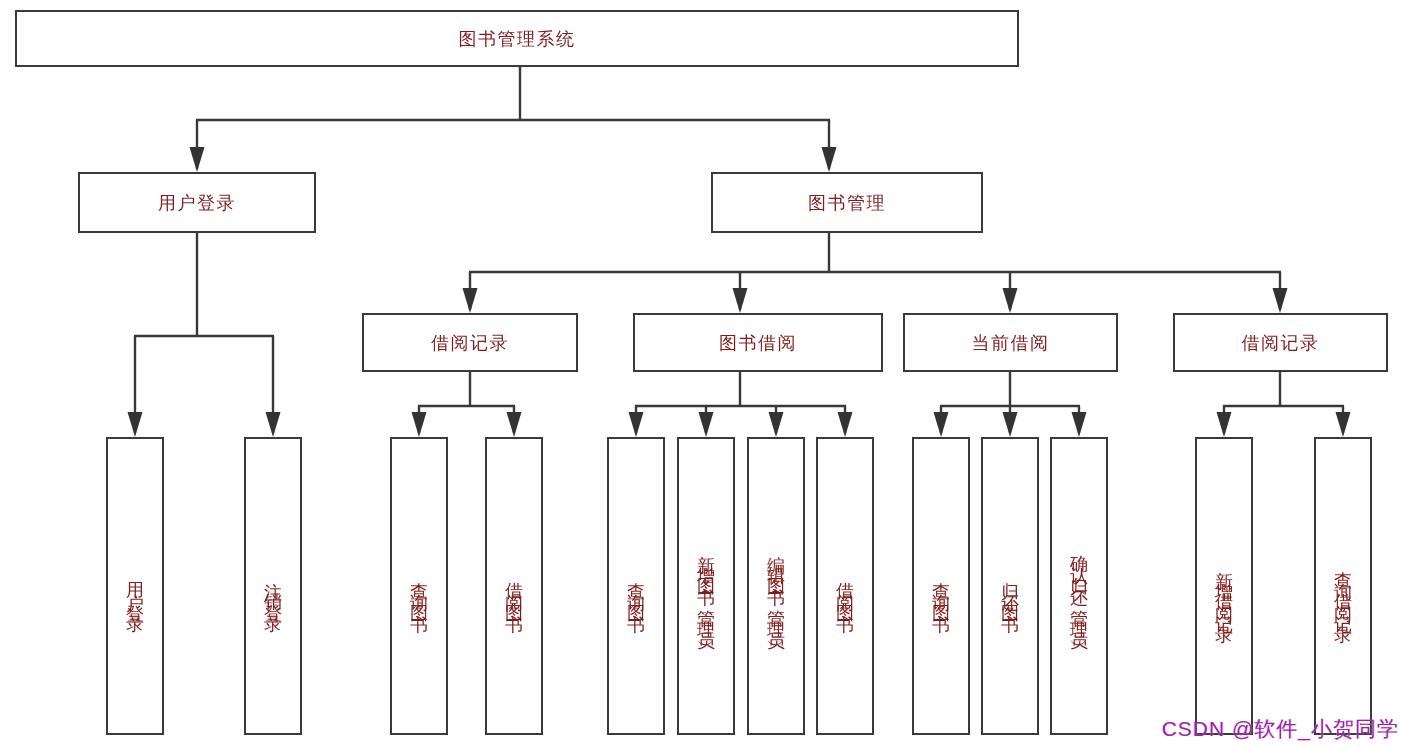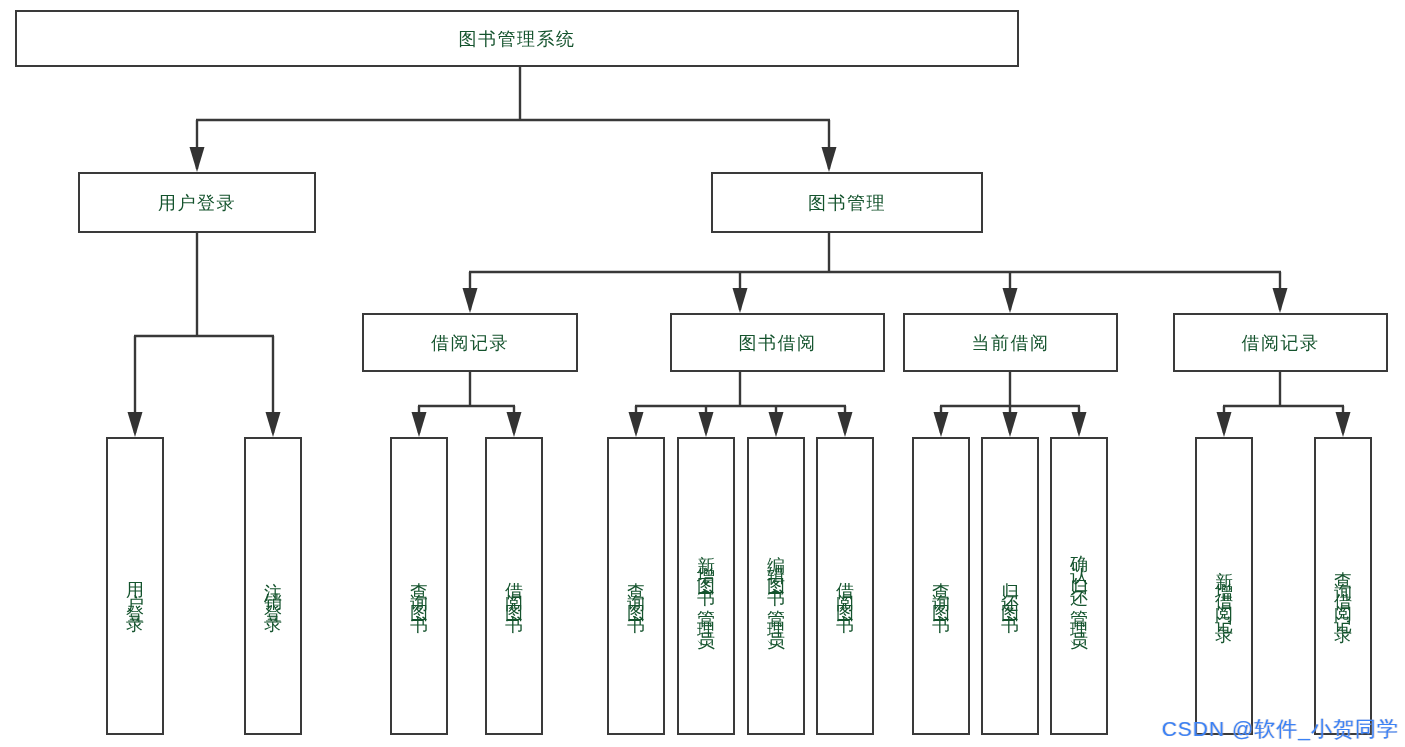--- a/index.html
+++ b/index.html
@@ -19,21 +19,21 @@
   svg.connectors line { stroke: #383838; stroke-width: 2.4; }
   svg.connectors polygon { fill: #333333; }
   .node {
     position: absolute;
     box-sizing: border-box;
     background: #ffffff;
     border: 2.5px solid #3a3a3a;
     display: flex;
     align-items: center;
     justify-content: center;
-    color: #14532d;
+    color: #7f1d1d;
   }
   .node.h span {
     font-size: 18px;
     letter-spacing: 1.5px;
     white-space: nowrap;
   }
   .node.v { top: 437px; height: 298px; width: 58px; }
   .node.v span {
     writing-mode: vertical-rl;
     text-orientation: mixed;
@@ -41,21 +41,21 @@
     line-height: 1;
     letter-spacing: 11px;
     padding-top: 8px;
     white-space: nowrap;
   }
   .watermark {
     position: absolute;
     right: 6px;
     bottom: 4px;
     font-size: 21px;
-    color: #3b82f6;
+    color: #a21caf;
     letter-spacing: 1px;
     white-space: nowrap;
     text-shadow: 1px 0 0 rgba(190,160,160,0.35), -1px 0 0 rgba(160,170,200,0.35);
   }
 </style>
 </head>
 <body>
 
 <div class="canvas">
 
@@ -142,21 +142,21 @@
   <div class="node h" style="left:78px;top:172px;width:238px;height:61px">
     <span>用户登录</span>
   </div>
   <div class="node h" style="left:711px;top:172px;width:272px;height:61px">
     <span>图书管理</span>
   </div>
 
   <div class="node h" style="left:362px;top:313px;width:216px;height:59px">
     <span>借阅记录</span>
   </div>
-  <div class="node h" style="left:670px;top:313px;width:215px;height:59px">
+  <div class="node h" style="left:633px;top:313px;width:250px;height:59px">
     <span>图书借阅</span>
   </div>
   <div class="node h" style="left:903px;top:313px;width:215px;height:59px">
     <span>当前借阅</span>
   </div>
   <div class="node h" style="left:1173px;top:313px;width:215px;height:59px">
     <span>借阅记录</span>
   </div>
 
   <div class="node v" style="left:106px">

